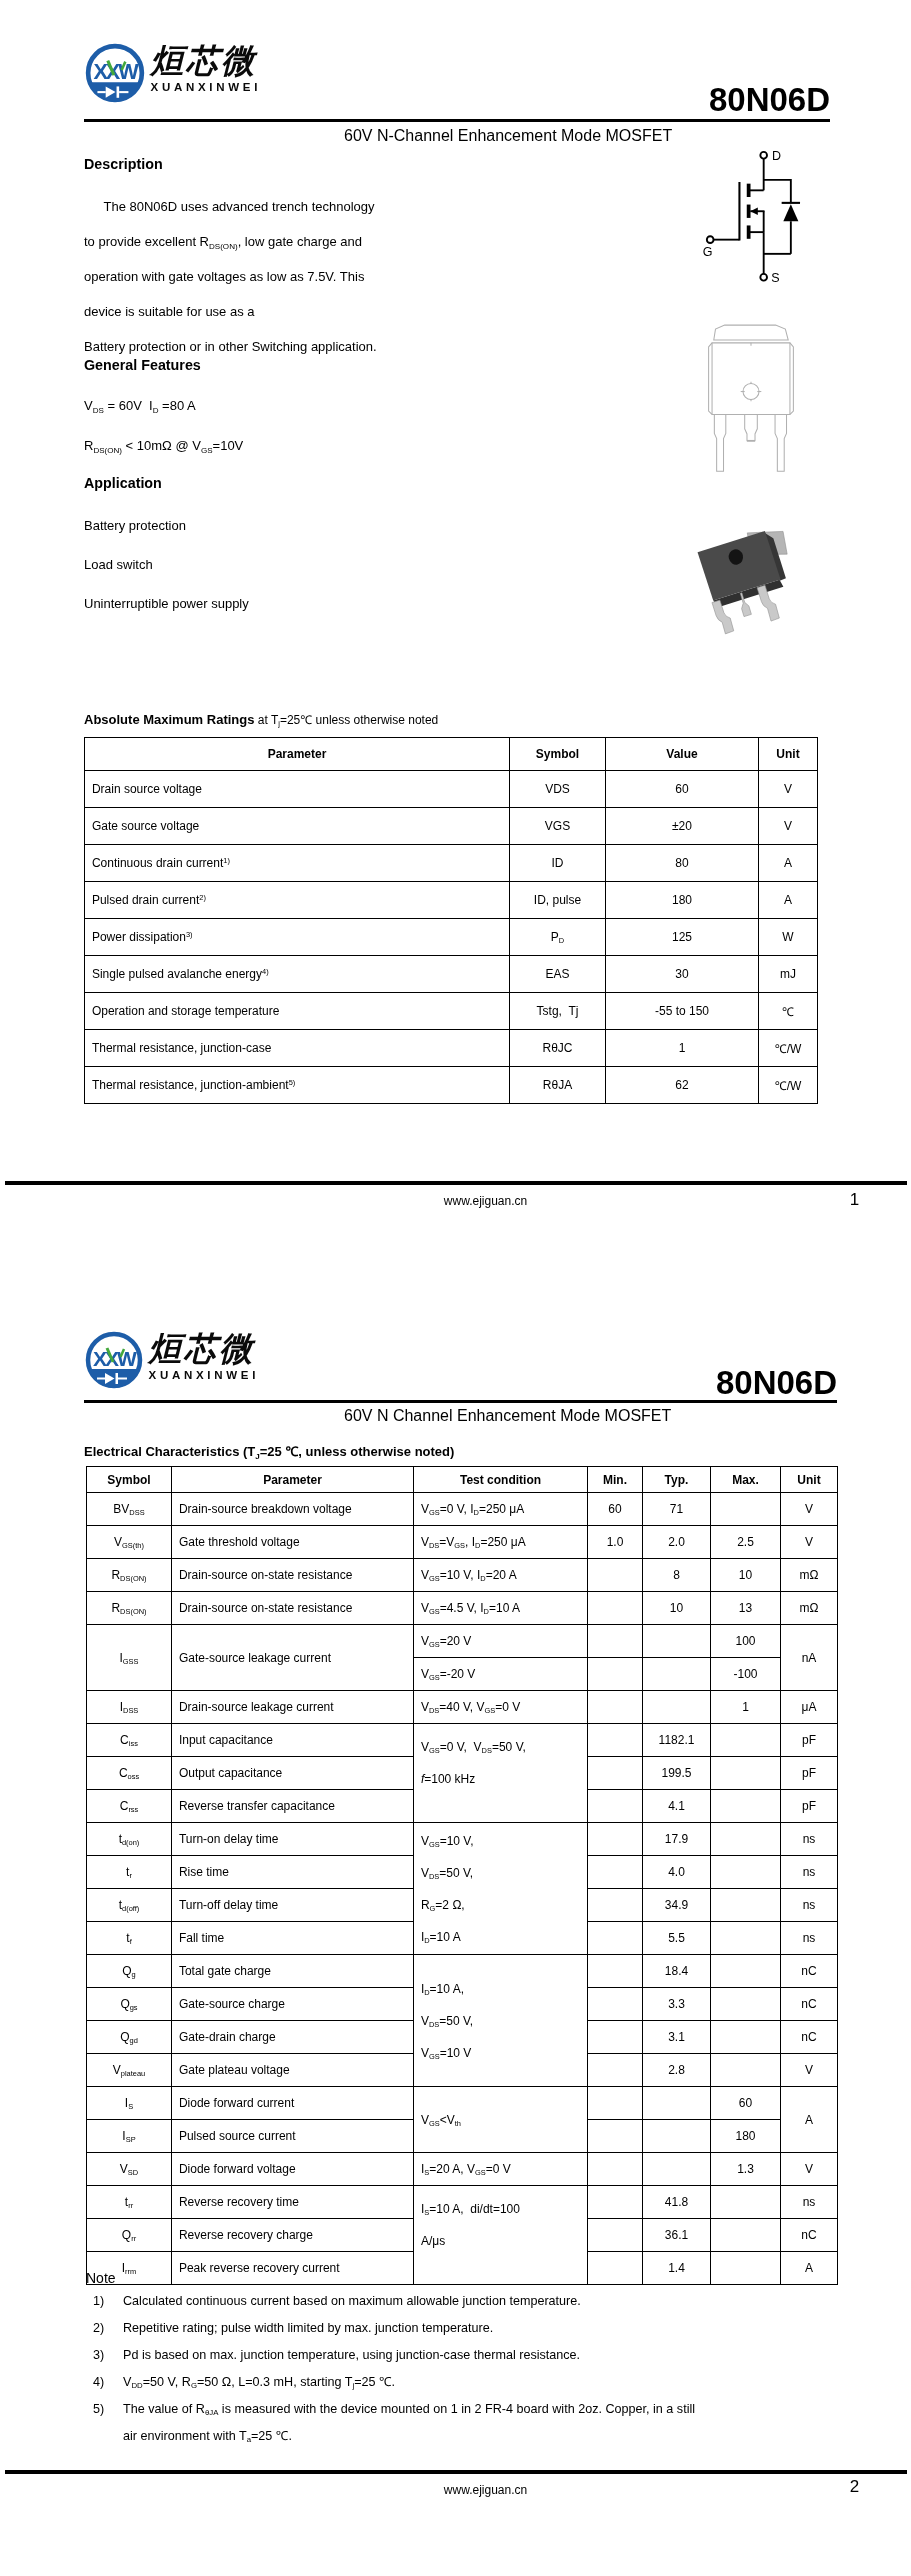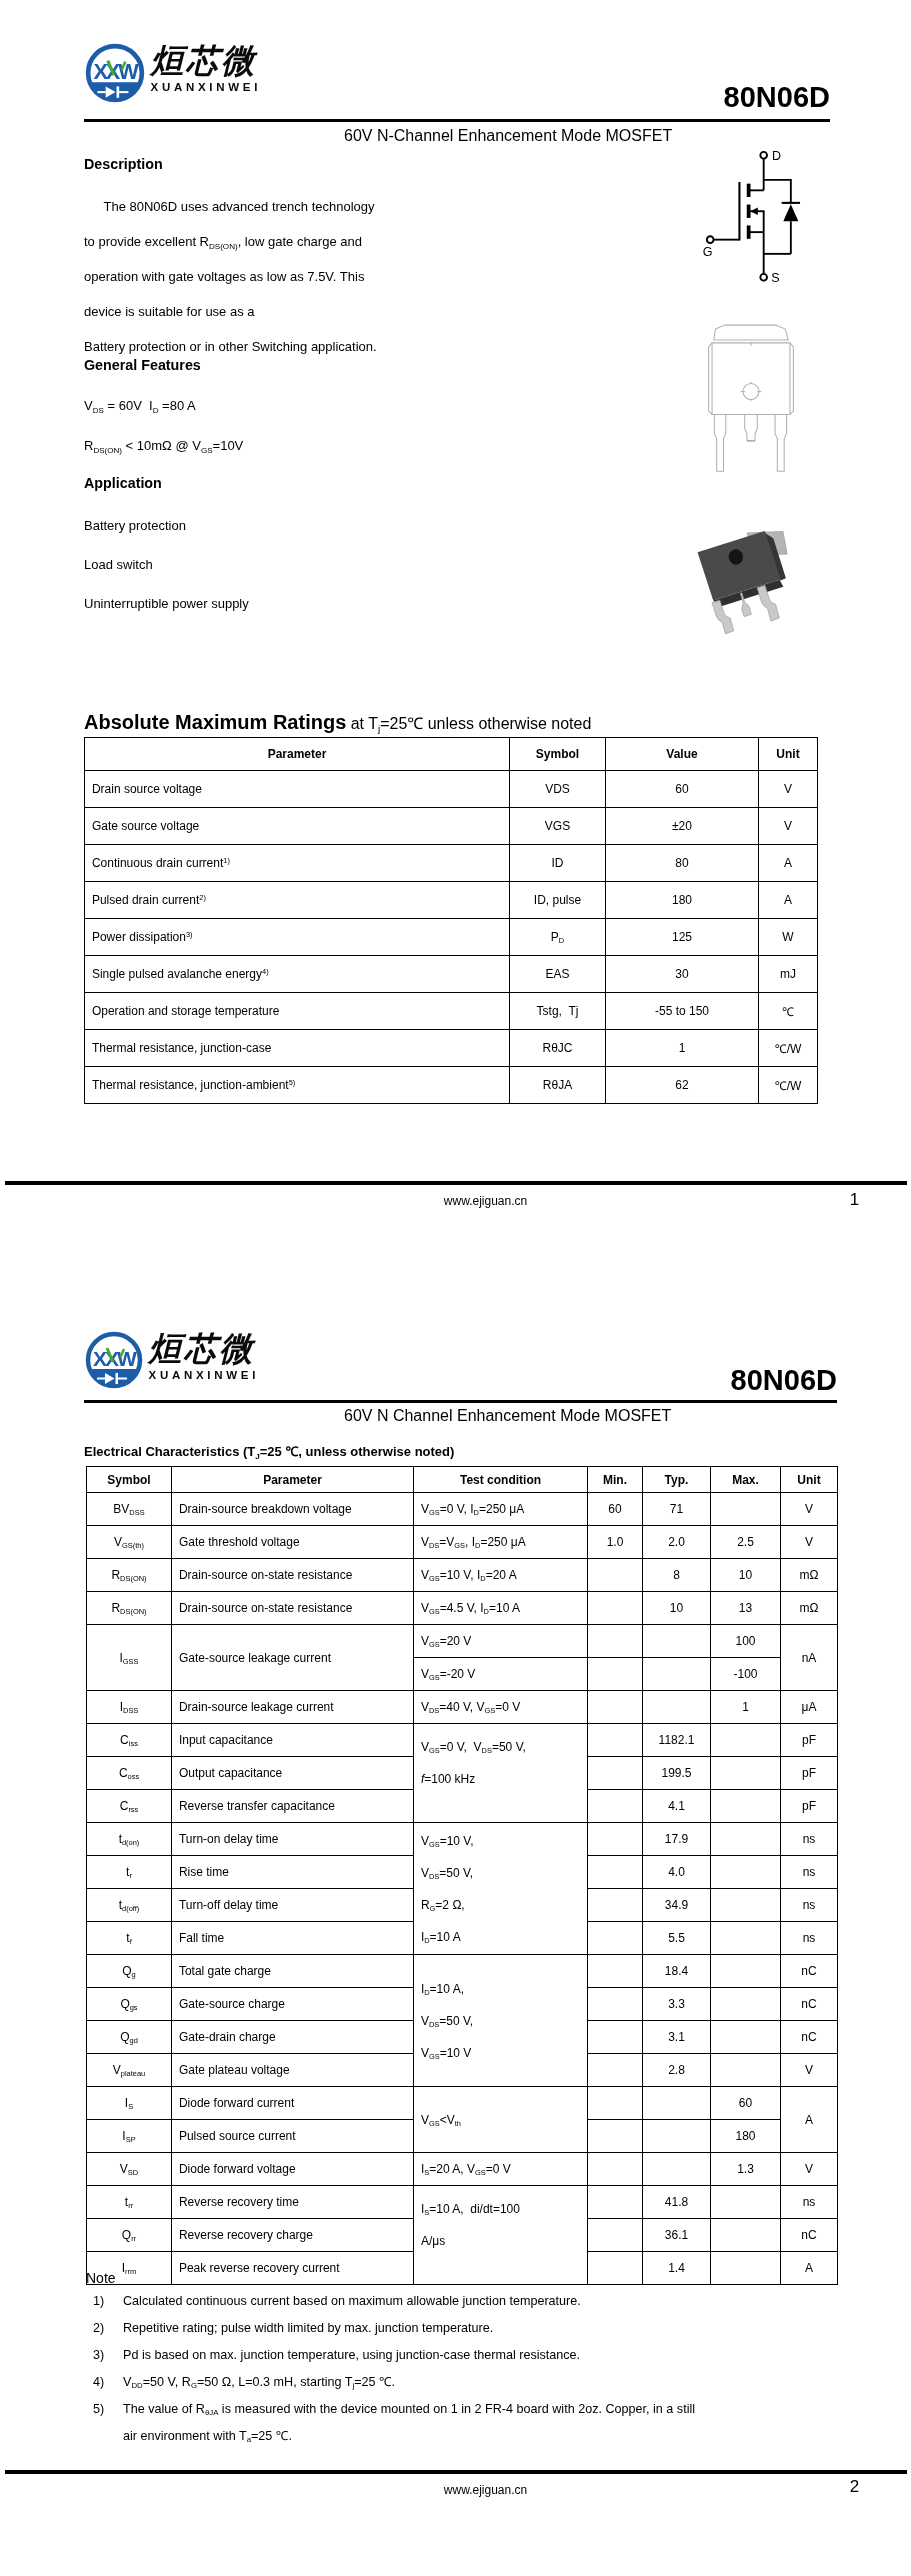--- a/index.html
+++ b/index.html
@@ -8,32 +8,32 @@
   .abs{position:absolute;}
   sub{font-size:62%;vertical-align:baseline;position:relative;top:0.32em;line-height:0;}
   sup{font-size:62%;vertical-align:baseline;position:relative;top:-0.55em;line-height:0;}
 
   
   .logo{display:flex;align-items:flex-start;}
   .logo-text{margin-left:4.6px;}
   .logo-cn{font-size:33px;font-weight:bold;letter-spacing:2.3px;line-height:37px;color:#0a0a0a;font-style:italic;}
   .logo-en{font-size:11.5px;font-weight:bold;letter-spacing:3.7px;margin-top:2.3px;color:#0a0a0a;}
 
-  .title{font-weight:bold;font-size:29px;text-align:right;letter-spacing:0px;}
+  .title{font-weight:bold;font-size:33px;text-align:right;letter-spacing:0px;}
   .hr{background:#000;height:3.4px;}
   .subtitle{font-weight:normal;font-size:16px;text-align:left;}
   .h2{font-weight:bold;font-size:14.3px;}
   .para{font-size:13px;line-height:35px;white-space:nowrap;}
   .para .indent{padding-left:19.5px;}
   .features{font-size:13px;line-height:40px;white-space:nowrap;}
   .applist{font-size:13px;line-height:39px;white-space:nowrap;}
 
   .tbl-caption{white-space:nowrap;}
-  .tbl-caption .cap-b{font-weight:bold;font-size:20px;}
-  .tbl-caption .cap-r{font-size:16px;}
+  .tbl-caption .cap-b{font-weight:bold;font-size:13px;}
+  .tbl-caption .cap-r{font-size:12px;}
   .ec-caption{font-weight:bold;font-size:13px;white-space:nowrap;}
 
   table.dtable{border-collapse:collapse;table-layout:fixed;border:1.7px solid #000;
                font-size:12px;background:#fff;}
   table.dtable th,table.dtable td{border:1.1px solid #000;text-align:center;vertical-align:middle;
                padding:0 3.4px;font-weight:normal;}
   table.dtable th{font-weight:bold;border-bottom:1.7px solid #000;}
   table.amr th{height:32px;}
   table.amr td{height:36px;}
   table.ec th{height:25px;}

